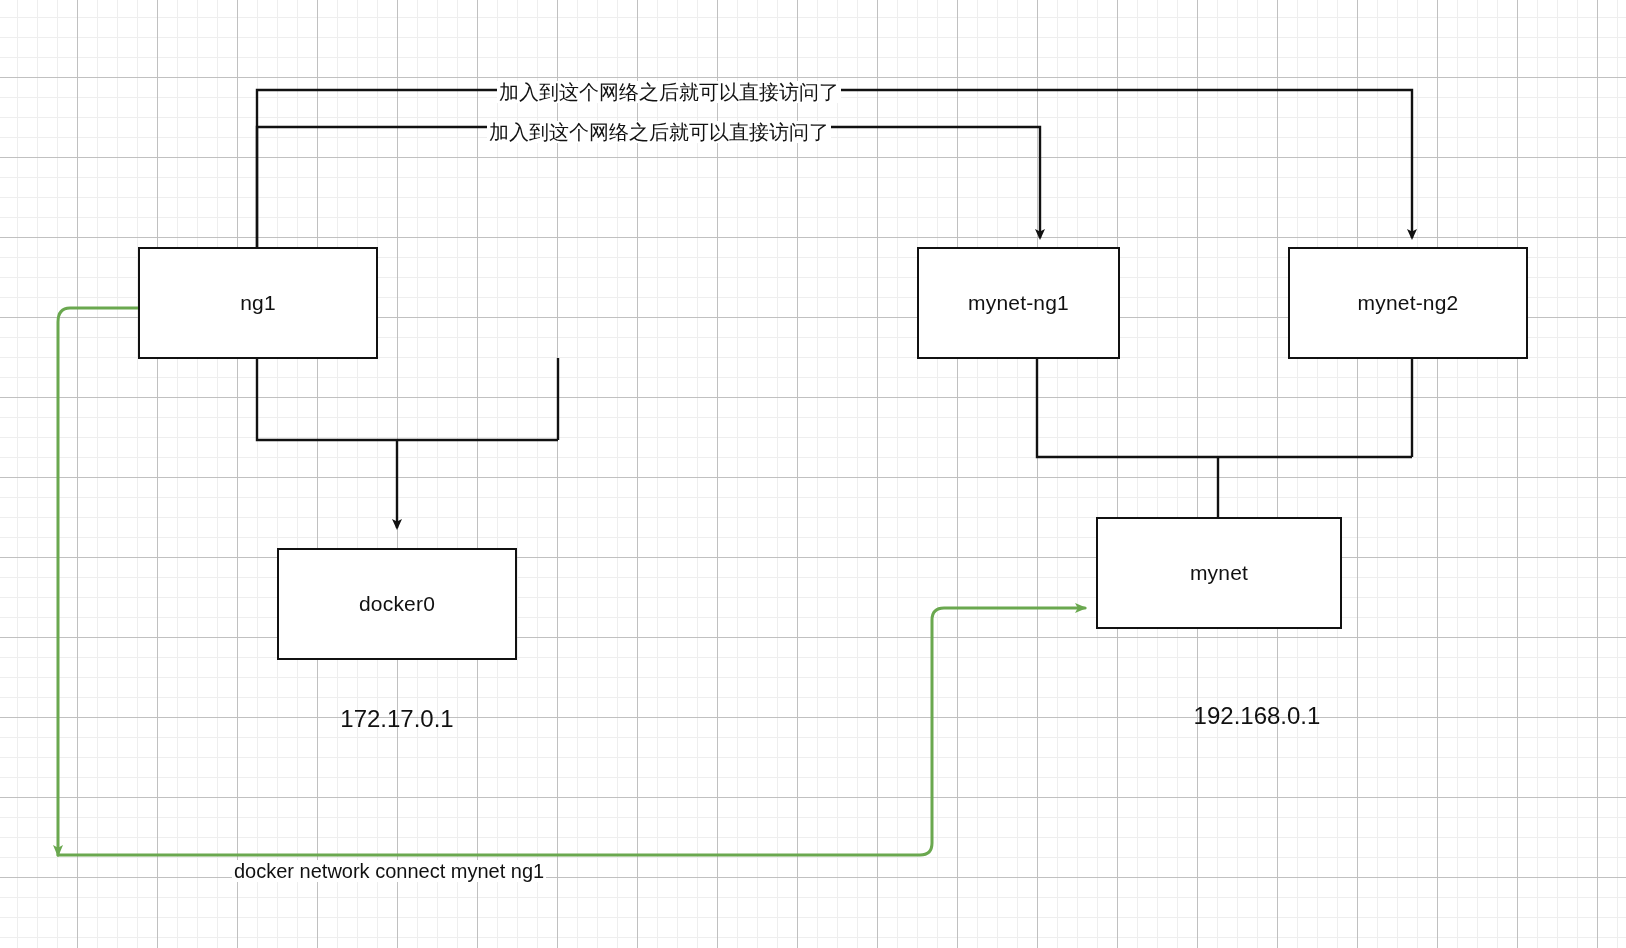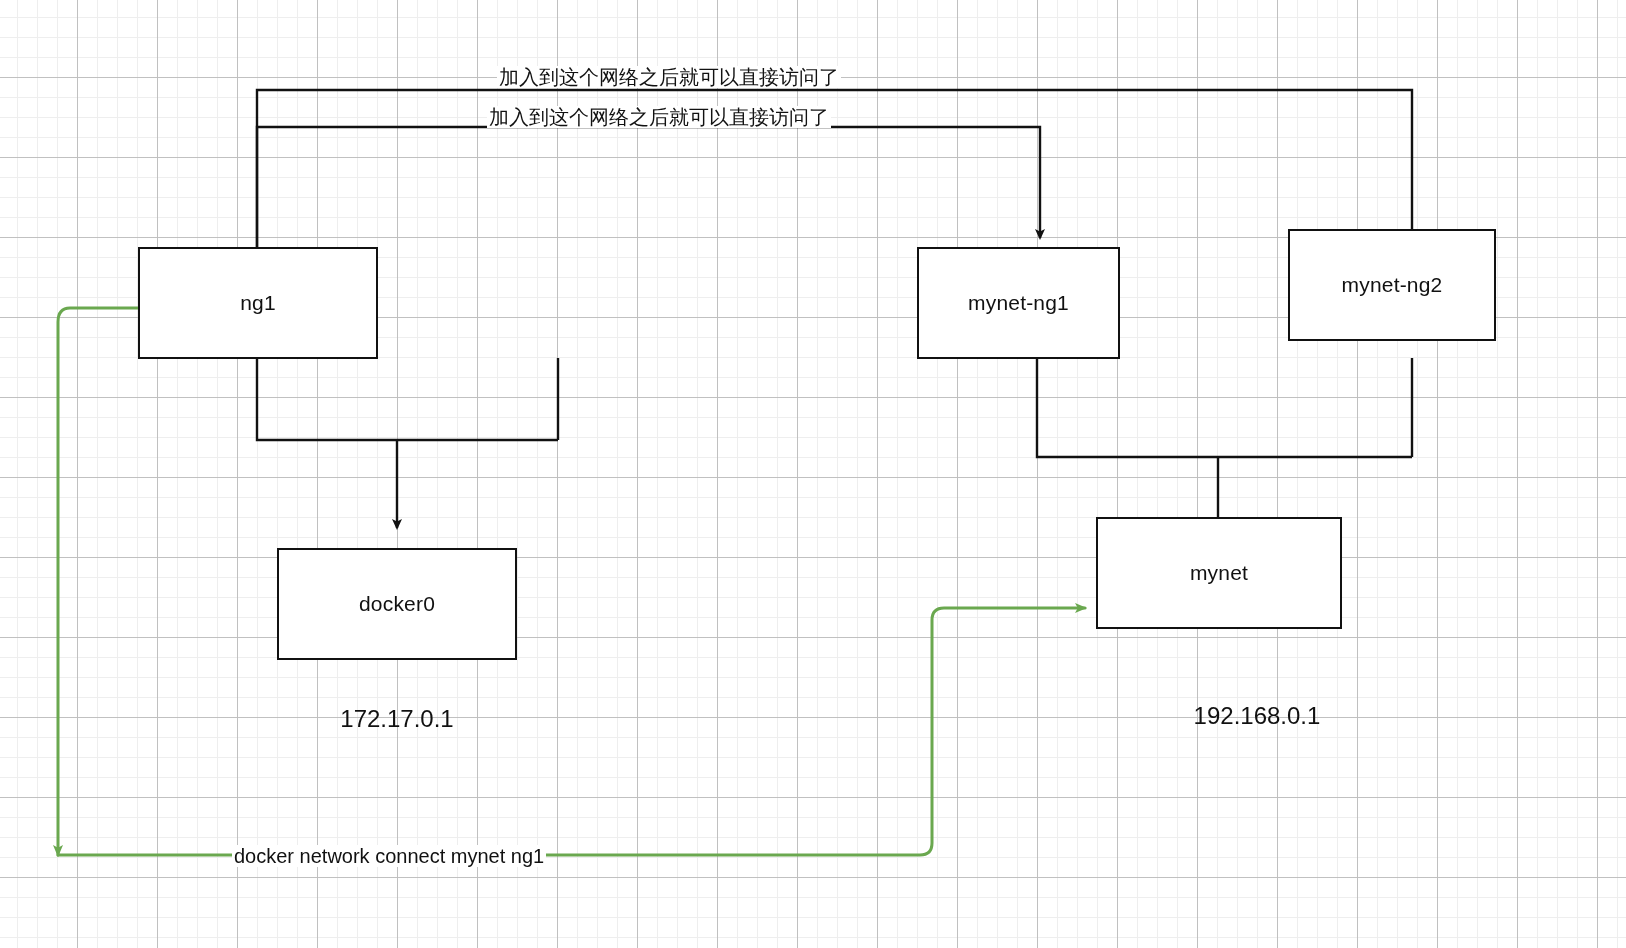--- a/index.html
+++ b/index.html
@@ -44,20 +44,21 @@
     letter-spacing: 0.2px;
   }
   .edge-label {
     position: absolute;
     background: #ffffff;
     font-size: 20px;
     color: #111111;
     white-space: nowrap;
     padding: 0 2px;
     line-height: 1.1;
+    margin-top: 15px;
   }
   .cap-label {
     position: absolute;
     font-size: 24px;
     color: #111111;
     white-space: nowrap;
     text-align: center;
   }
 </style>
 </head>
@@ -99,21 +100,21 @@
 
   <div class="node" style="left:138px; top:247px; width:240px; height:112px;">
     <span>ng1</span>
   </div>
 
 
   <div class="node" style="left:917px; top:247px; width:203px; height:112px;">
     <span>mynet-ng1</span>
   </div>
 
-  <div class="node" style="left:1288px; top:229px; width:208px; height:112px;">
+  <div class="node" style="left:1288px; top:247px; width:240px; height:112px;">
     <span>mynet-ng2</span>
   </div>
 
   <div class="node" style="left:277px; top:548px; width:240px; height:112px;text-align:right;">
     <span>docker0</span>
   </div>
 
   <div class="node" style="left:1096px; top:517px; width:246px; height:112px;align-items:center;">
     <span>mynet</span>
   </div>

